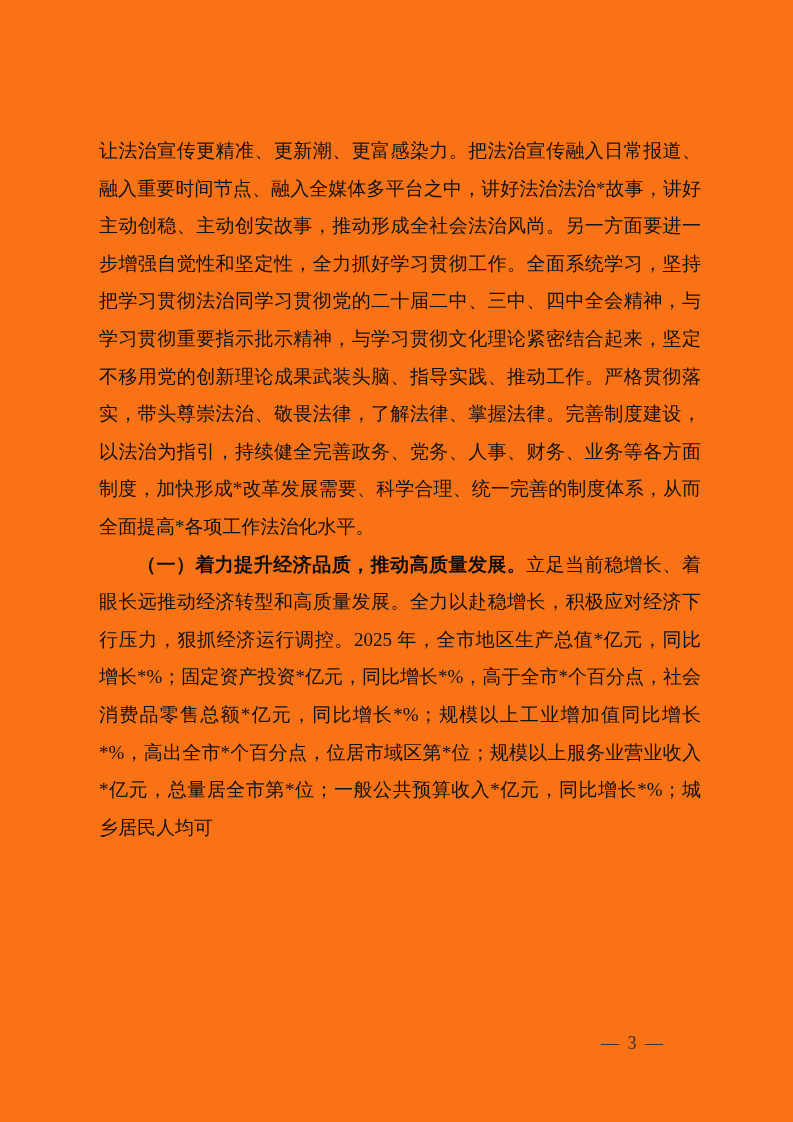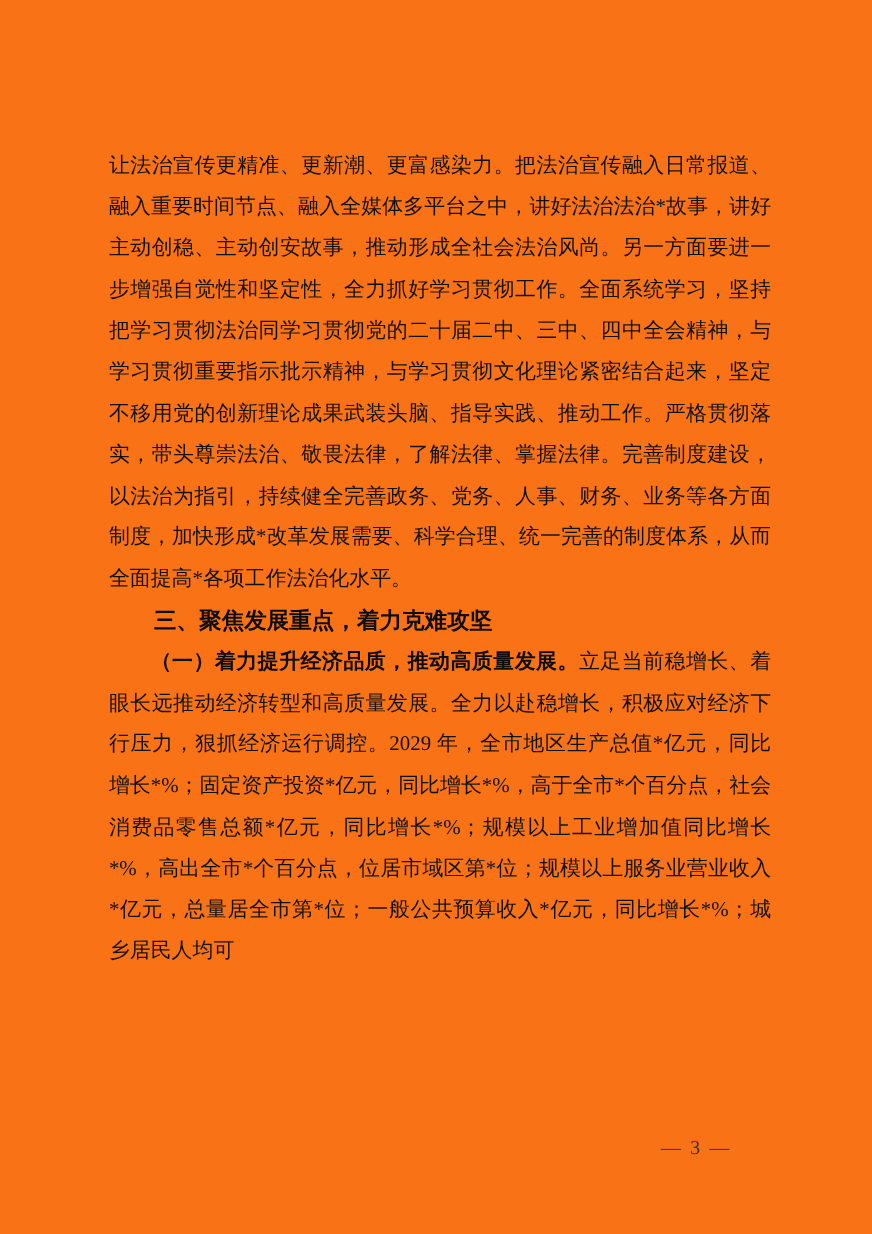--- a/index.html
+++ b/index.html
@@ -56,17 +56,16 @@
     color: #333333;
     font-family: "Liberation Serif", "DejaVu Serif", serif;
   }
 </style>
 </head>
 <body>
 
 <div class="page">
   <div class="content">
     <p class="para-body">让法治宣传更精准、更新潮、更富感染力。把法治宣传融入日常报道、融入重要时间节点、融入全媒体多平台之中，讲好法治法治*故事，讲好主动创稳、主动创安故事，推动形成全社会法治风尚。另一方面要进一步增强自觉性和坚定性，全力抓好学习贯彻工作。全面系统学习，坚持把学习贯彻法治同学习贯彻党的二十届二中、三中、四中全会精神，与学习贯彻重要指示批示精神，与学习贯彻文化理论紧密结合起来，坚定不移用党的创新理论成果武装头脑、指导实践、推动工作。严格贯彻落实，带头尊崇法治、敬畏法律，了解法律、掌握法律。完善制度建设，以法治为指引，持续健全完善政务、党务、人事、财务、业务等各方面制度，加快形成*改革发展需要、科学合理、统一完善的制度体系，从而全面提高*各项工作法治化水平。</p>
-    <p class="section-heading">三、聚焦发展重点，着力克难攻坚</p>
-    <p class="para-indent"><span class="lead-bold">（一）着力提升经济品质，推动高质量发展。</span><span>立足当前稳增长、着眼长远推动经济转型和高质量发展。全力以赴稳增长，积极应对经济下行压力，狠抓经济运行调控。2029 年，全市地区生产总值*亿元，同比增长*%；固定资产投资*亿元，同比增长*%，高于全市*个百分点，社会消费品零售总额*亿元，同比增长*%；规模以上工业增加值同比增长*%，高出全市*个百分点，位居市域区第*位；规模以上服务业营业收入*亿元，总量居全市第*位；一般公共预算收入*亿元，同比增长*%；城乡居民人均可</span></p>
+    <p class="para-indent"><span class="lead-bold">（一）着力提升经济品质，推动高质量发展。</span><span>立足当前稳增长、着眼长远推动经济转型和高质量发展。全力以赴稳增长，积极应对经济下行压力，狠抓经济运行调控。2025 年，全市地区生产总值*亿元，同比增长*%；固定资产投资*亿元，同比增长*%，高于全市*个百分点，社会消费品零售总额*亿元，同比增长*%；规模以上工业增加值同比增长*%，高出全市*个百分点，位居市域区第*位；规模以上服务业营业收入*亿元，总量居全市第*位；一般公共预算收入*亿元，同比增长*%；城乡居民人均可</span></p>
   </div>
   <div class="page-number">— 3 —</div>
 </div>
 
 </body></html>

